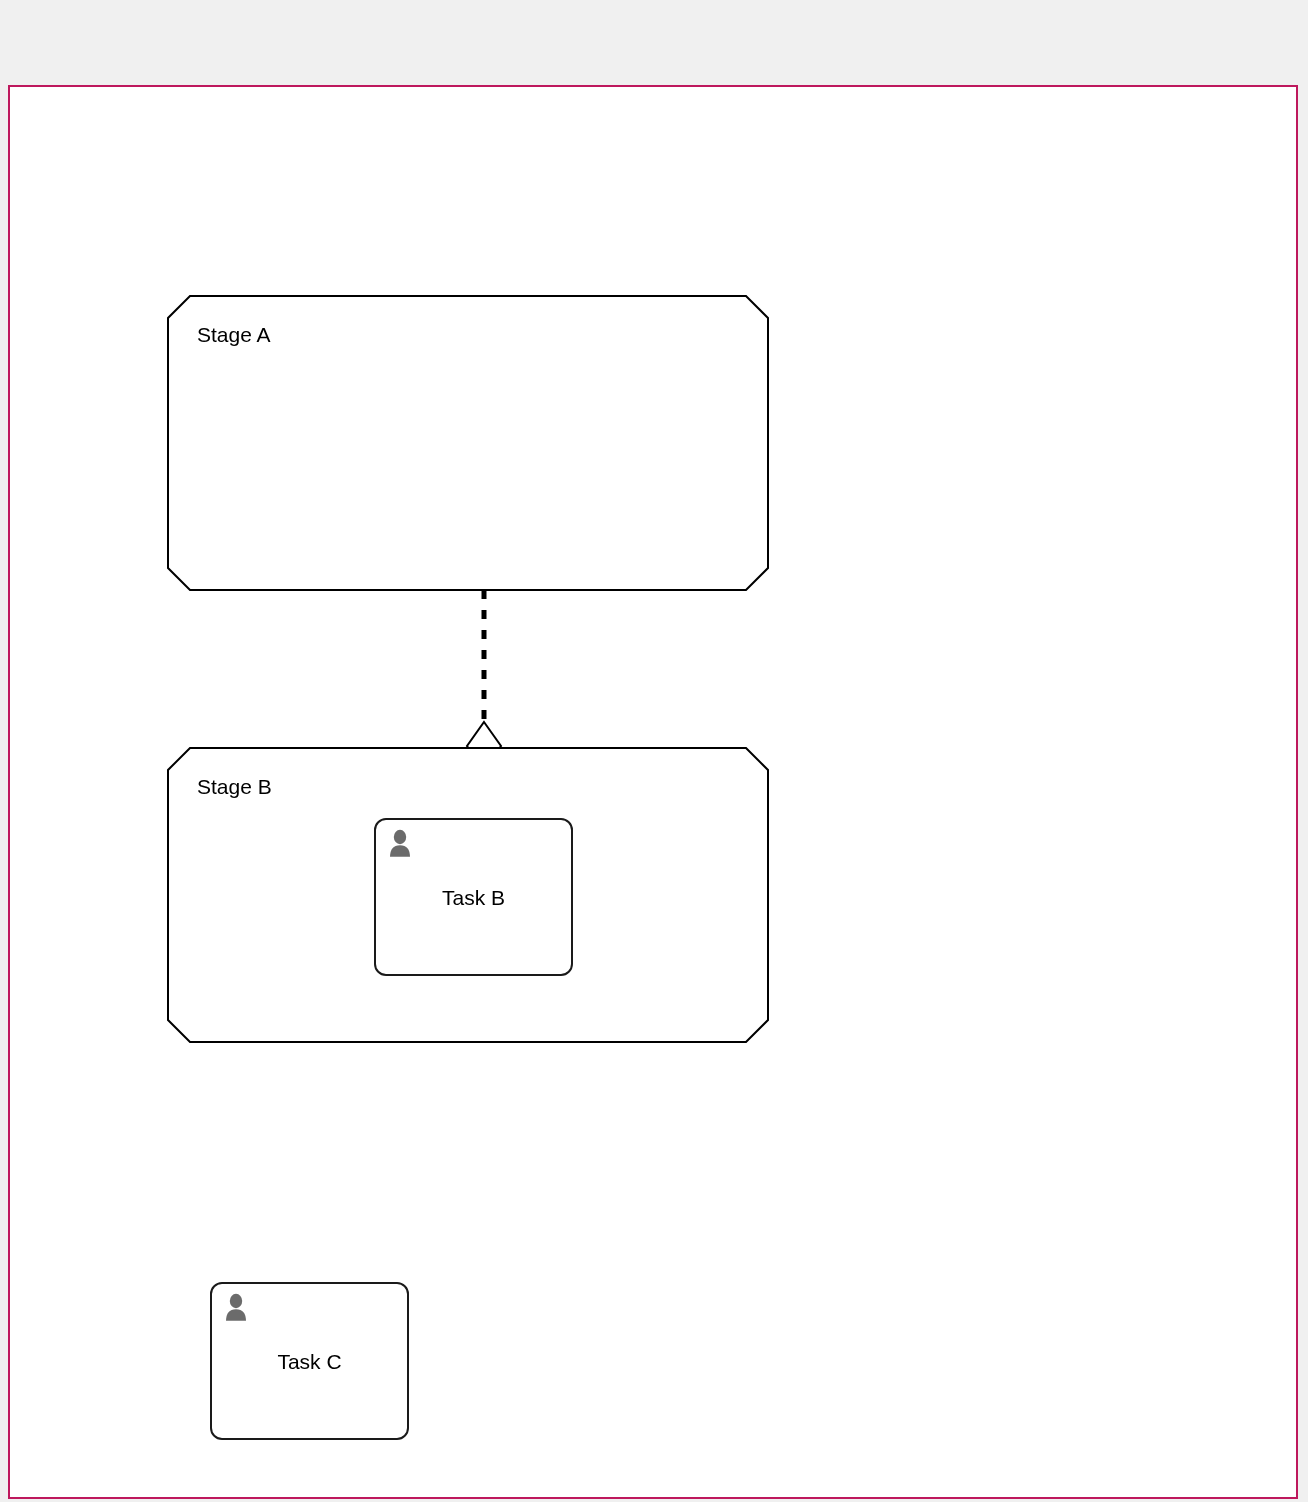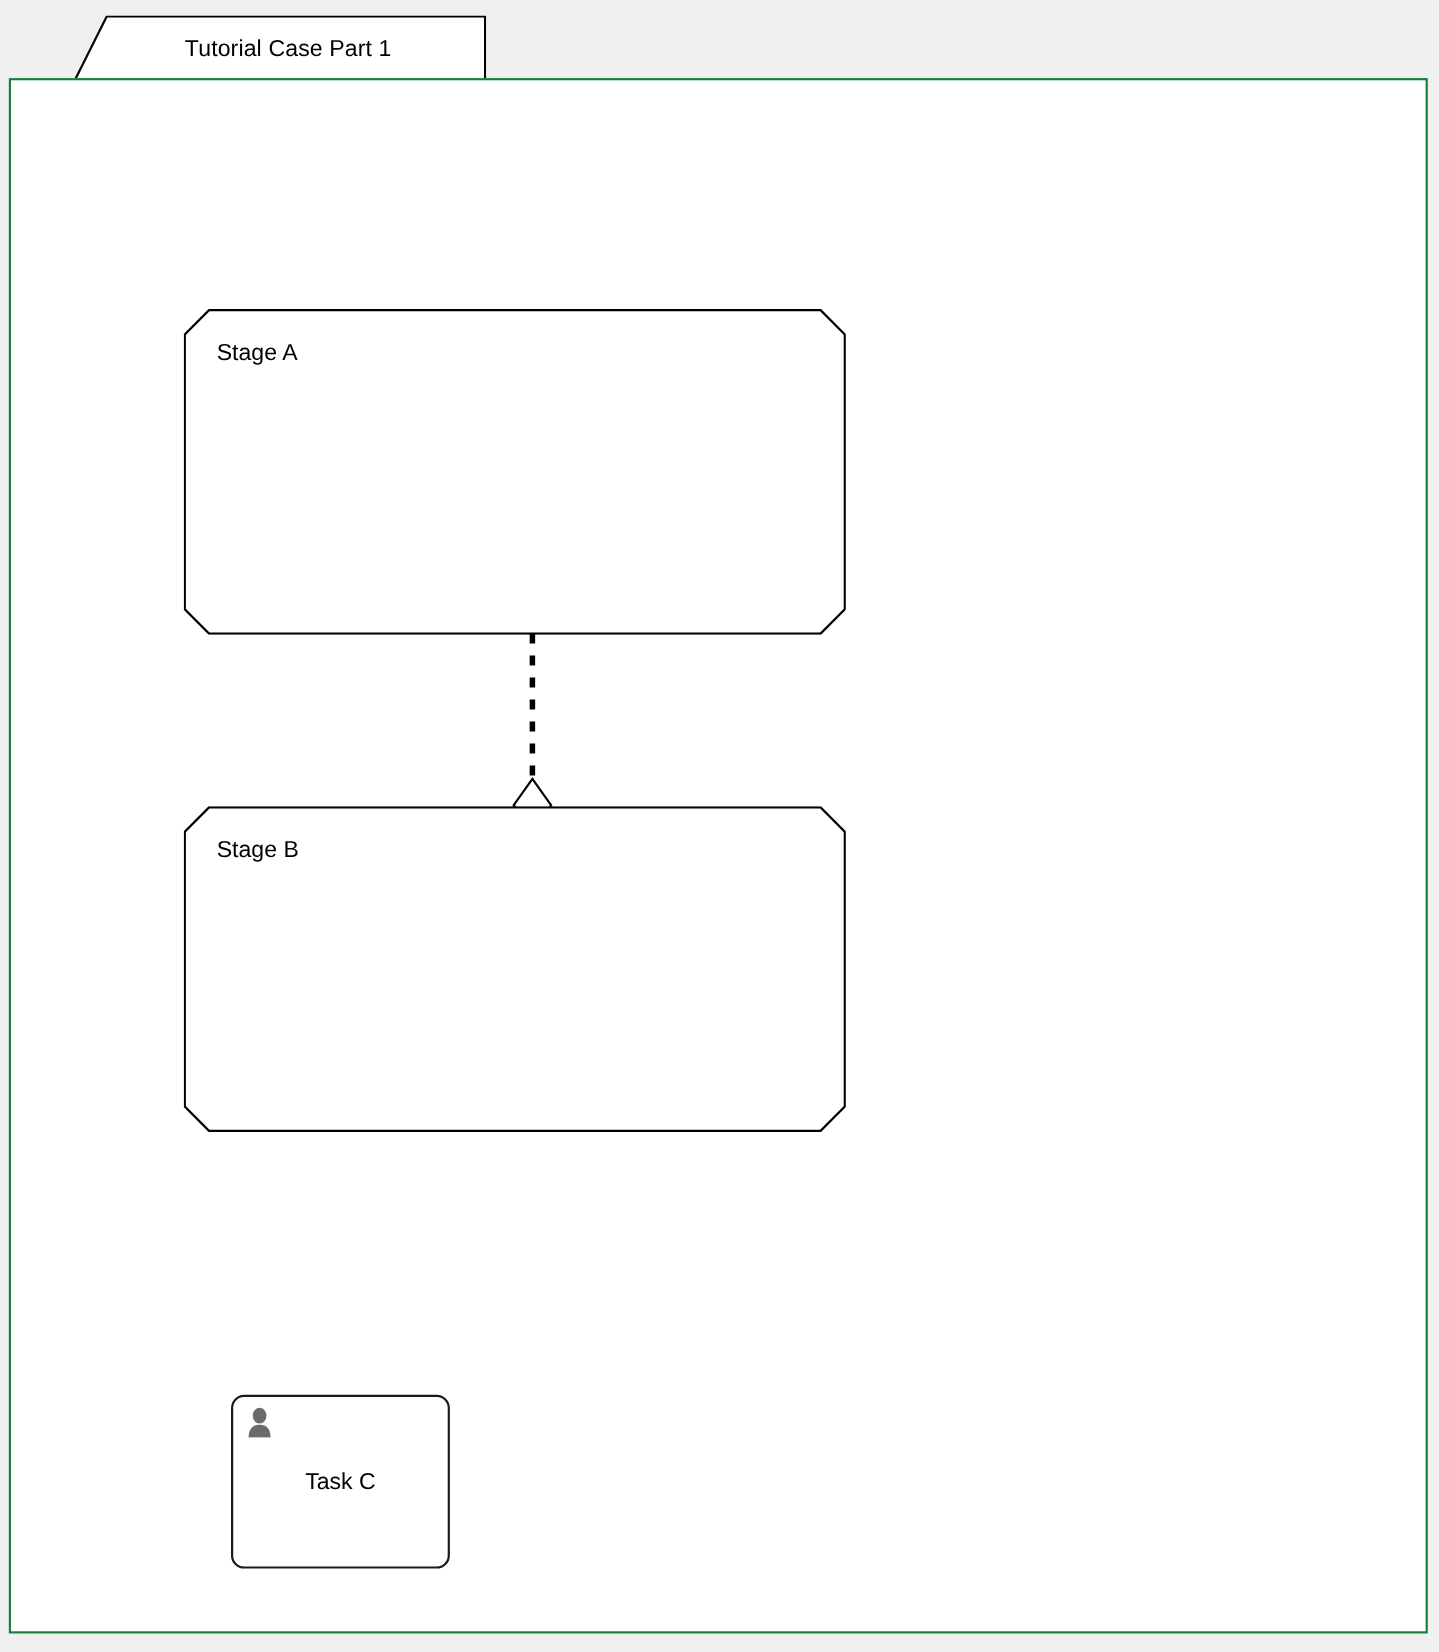--- a/index.html
+++ b/index.html
@@ -45,25 +45,25 @@
     color: #000;
     letter-spacing: 0.1px;
     padding-left: 16px;
     box-sizing: border-box;
   }
 
   
   .case-body {
     position: absolute;
     left: 8px;
-    top: 71px;
+    top: 85px;
     width: 1290px;
     height: 1414px;
     background: #ffffff;
-    border: 2px solid #15803d;
+    border: 2px solid #be185d;
     box-sizing: border-box;
   }
 
   
   .stage {
     position: absolute;
     background: transparent;
   }
   .stage .stage-shape {
     position: absolute;
@@ -144,26 +144,20 @@
     width: 48px;
     height: 186px;
   }
   .connector svg { display: block; }
 </style>
 </head>
 <body>
 
 <div id="canvas-root">
 
-  <div class="case-tab">
-    <svg width="376" height="62" viewBox="0 0 376 62">
-      <path d="M 1 61 L 31 1 L 375 1 L 375 61 Z" fill="#ffffff" stroke="#000000" stroke-width="2"></path>
-    </svg>
-    <div class="case-tab-label">Tutorial Case Part 1</div>
-  </div>
 
   <div class="case-body">
 
     <div class="stage" id="stage-a">
       <svg class="stage-shape" width="602" height="296" viewBox="0 0 602 296">
         <path d="M 23 1 L 579 1 L 601 23 L 601 273 L 579 295 L 23 295 L 1 273 L 1 23 Z" fill="#ffffff" stroke="#000000" stroke-width="2"></path>
       </svg>
       <div class="stage-title">Stage A</div>
     </div>
 
@@ -175,20 +169,29 @@
       </svg>
     </div>
 
     <div class="stage" id="stage-b">
       <svg class="stage-shape" width="602" height="296" viewBox="0 0 602 296">
         <path d="M 23 1 L 579 1 L 601 23 L 601 273 L 579 295 L 23 295 L 1 273 L 1 23 Z" fill="#ffffff" stroke="#000000" stroke-width="2"></path>
       </svg>
       <div class="stage-title">Stage B</div>
     </div>
 
+    <div class="task-box" id="task-b">
+      <div class="user-icon">
+        <svg width="26" height="28" viewBox="0 0 26 28">
+          <ellipse cx="13" cy="8" rx="6.2" ry="7.2" fill="#6b6b6b"></ellipse>
+          <path d="M 13 16.2 C 6.2 16.2 3.2 20.2 3.0 27.8 L 23.0 27.8 C 22.8 20.2 19.8 16.2 13 16.2 Z" fill="#6b6b6b"></path>
+        </svg>
+      </div>
+      <div class="task-label">Task B</div>
+    </div>
 
 
     <div class="task-box" id="task-c">
       <div class="user-icon">
         <svg width="26" height="28" viewBox="0 0 26 28">
           <ellipse cx="13" cy="8" rx="6.2" ry="7.2" fill="#6b6b6b"></ellipse>
           <path d="M 13 16.2 C 6.2 16.2 3.2 20.2 3.0 27.8 L 23.0 27.8 C 22.8 20.2 19.8 16.2 13 16.2 Z" fill="#6b6b6b"></path>
         </svg>
       </div>
       <div class="task-label">Task C</div>

